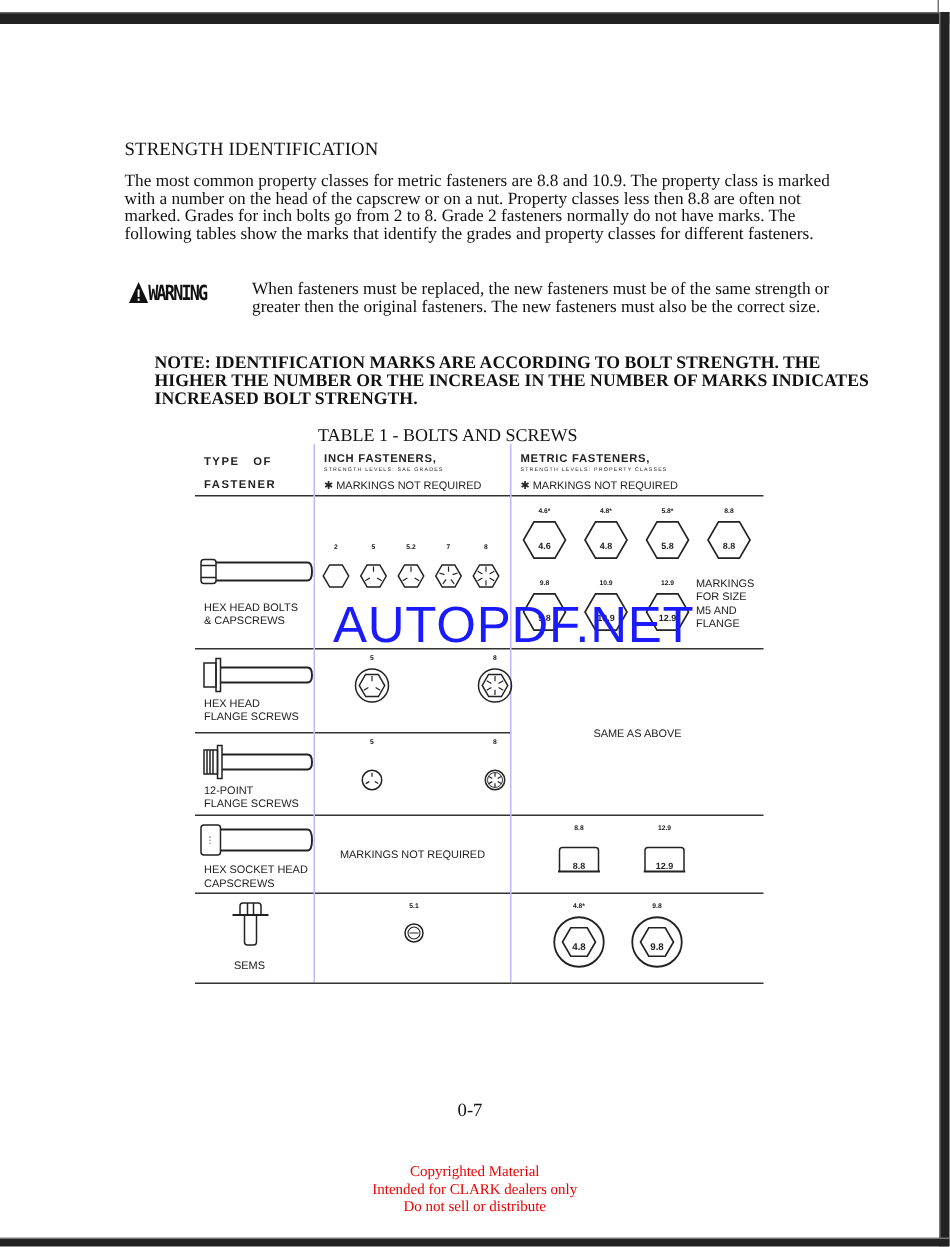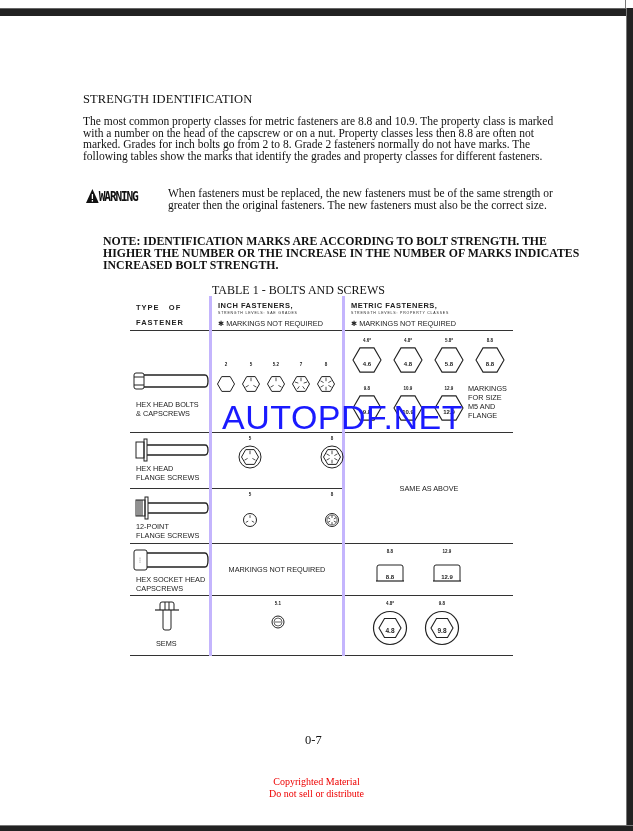--- a/index.html
+++ b/index.html
@@ -10,21 +10,21 @@
   .bottom-bar{position:absolute;left:0;top:825px;width:633px;height:6px;background:#222;border-top:1px solid #777;}
   .page{position:absolute;left:0;top:16px;width:626px;height:809px;background:#fff;}
   .heading{position:absolute;left:83px;top:92px;font-size:12.5px;letter-spacing:0.1px;}
   .para{position:absolute;left:83px;top:116px;width:480px;font-size:11.5px;line-height:11.6px;}
   .warn-label{position:absolute;left:86px;top:188px;font-family:"DejaVu Sans Mono",monospace;font-size:14px;font-weight:bold;letter-spacing:-1.5px;transform:scaleX(0.8);transform-origin:left;}
   .warn-label svg{vertical-align:-2px;}
   .warn-text{position:absolute;left:168px;top:188px;width:400px;font-size:11.5px;line-height:11.6px;}
   .note{position:absolute;left:83px;top:236px;width:490px;font-size:11.8px;line-height:11.8px;font-weight:bold;margin-left:20px;}
   .table-title{position:absolute;left:212px;top:283px;font-size:12px;}
   table.bolts{position:absolute;left:130px;top:296px;border-collapse:collapse;font-family:"Liberation Sans",sans-serif;font-size:7.5px;color:#222;}
-  table.bolts td{border-left:3px solid #c4b5fd;vertical-align:middle;padding:0;}
+  table.bolts td{border-left:1px solid #c4b5fd;vertical-align:middle;padding:0;}
   table.bolts td:first-child{border-left:none;}
   table.bolts tr.row td{border-top:1.5px solid #333;}
   table.bolts tr.last td{border-bottom:1.5px solid #333;}
   .c1{width:79px;}
   .c2{width:130px;}
   .c3{width:168px;margin-top:12px;}
   .hdr td{height:34px;vertical-align:top;}
   .hdr .t1{font-weight:bold;letter-spacing:1px;padding-top:3px;padding-left:6px;line-height:15px;font-size:7.5px;}
   .hdr .t2{padding:3px 0 0 6px;}
   .hdr .bold{font-weight:bold;letter-spacing:0.5px;}
@@ -353,14 +353,15 @@
   </tr>
 </tbody>
   </table>
 
 <div class="watermark">AUTOPDF.NET</div>
 
 <div class="pagenum">0-7</div>
 
 <div class="copy">
   <div>Copyrighted Material</div>
+  <div>Intended for CLARK dealers only</div>
   <div>Do not sell or distribute</div>
 </div>
 
 </body></html>

